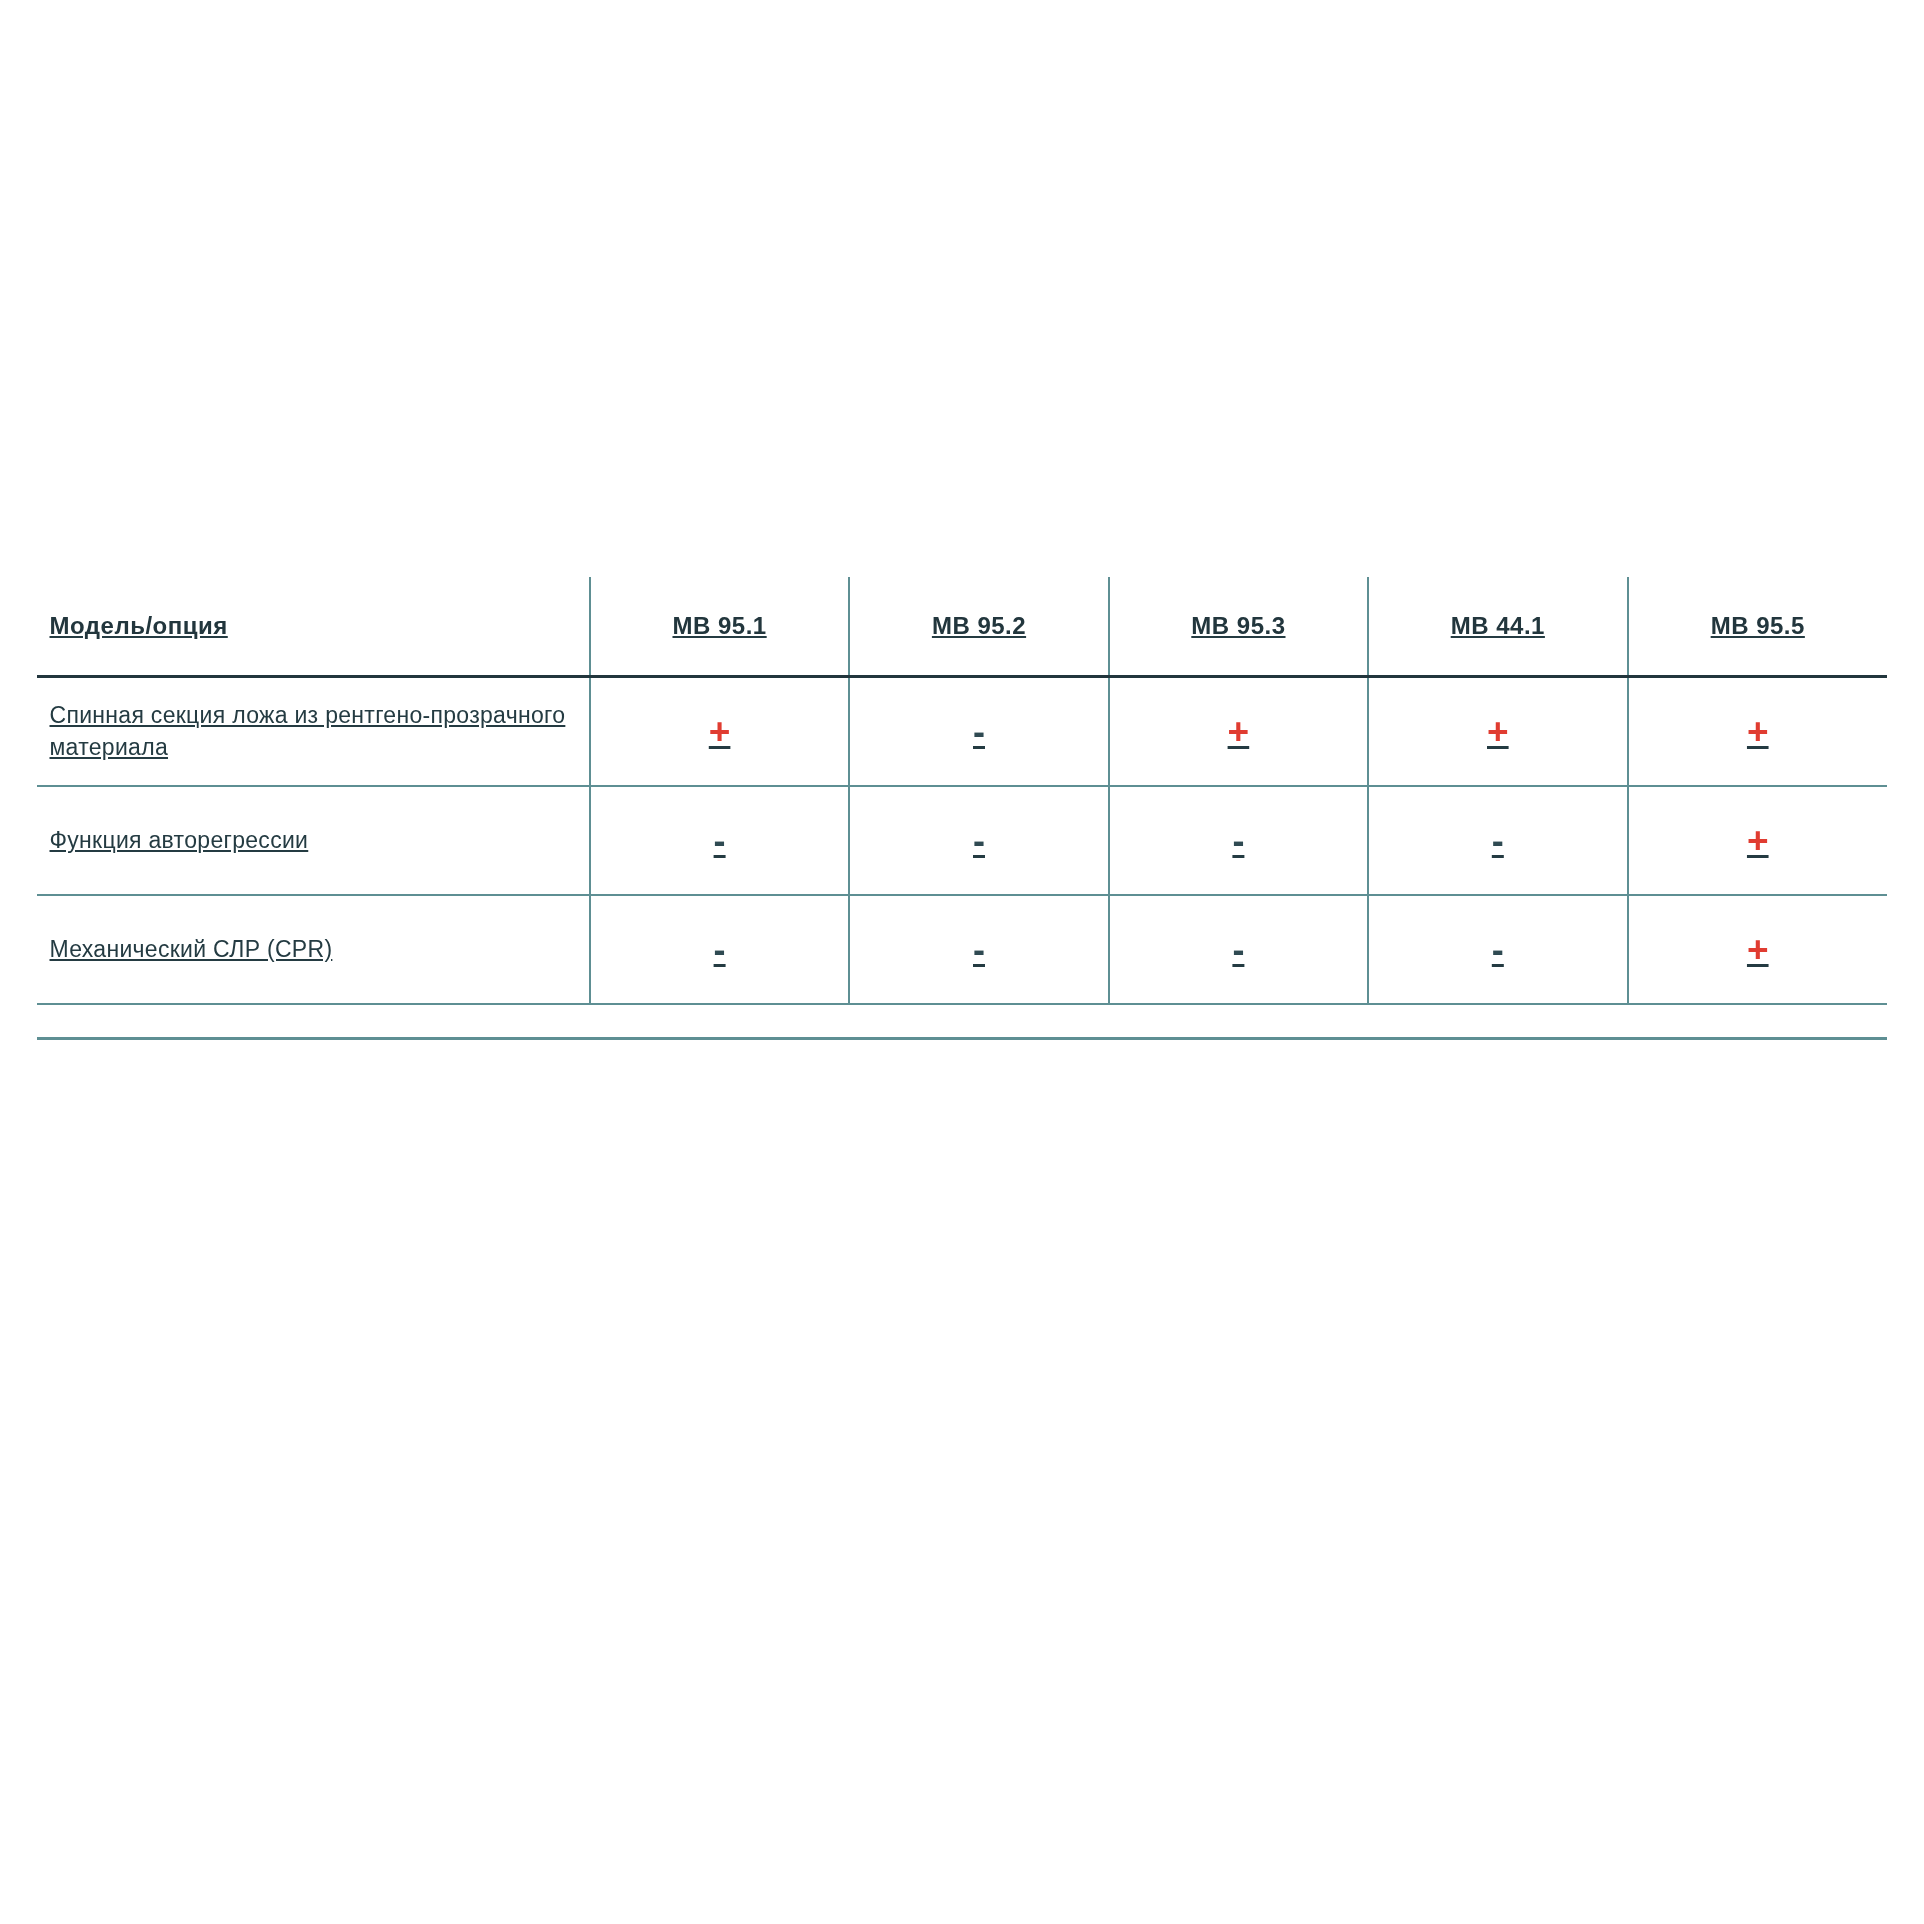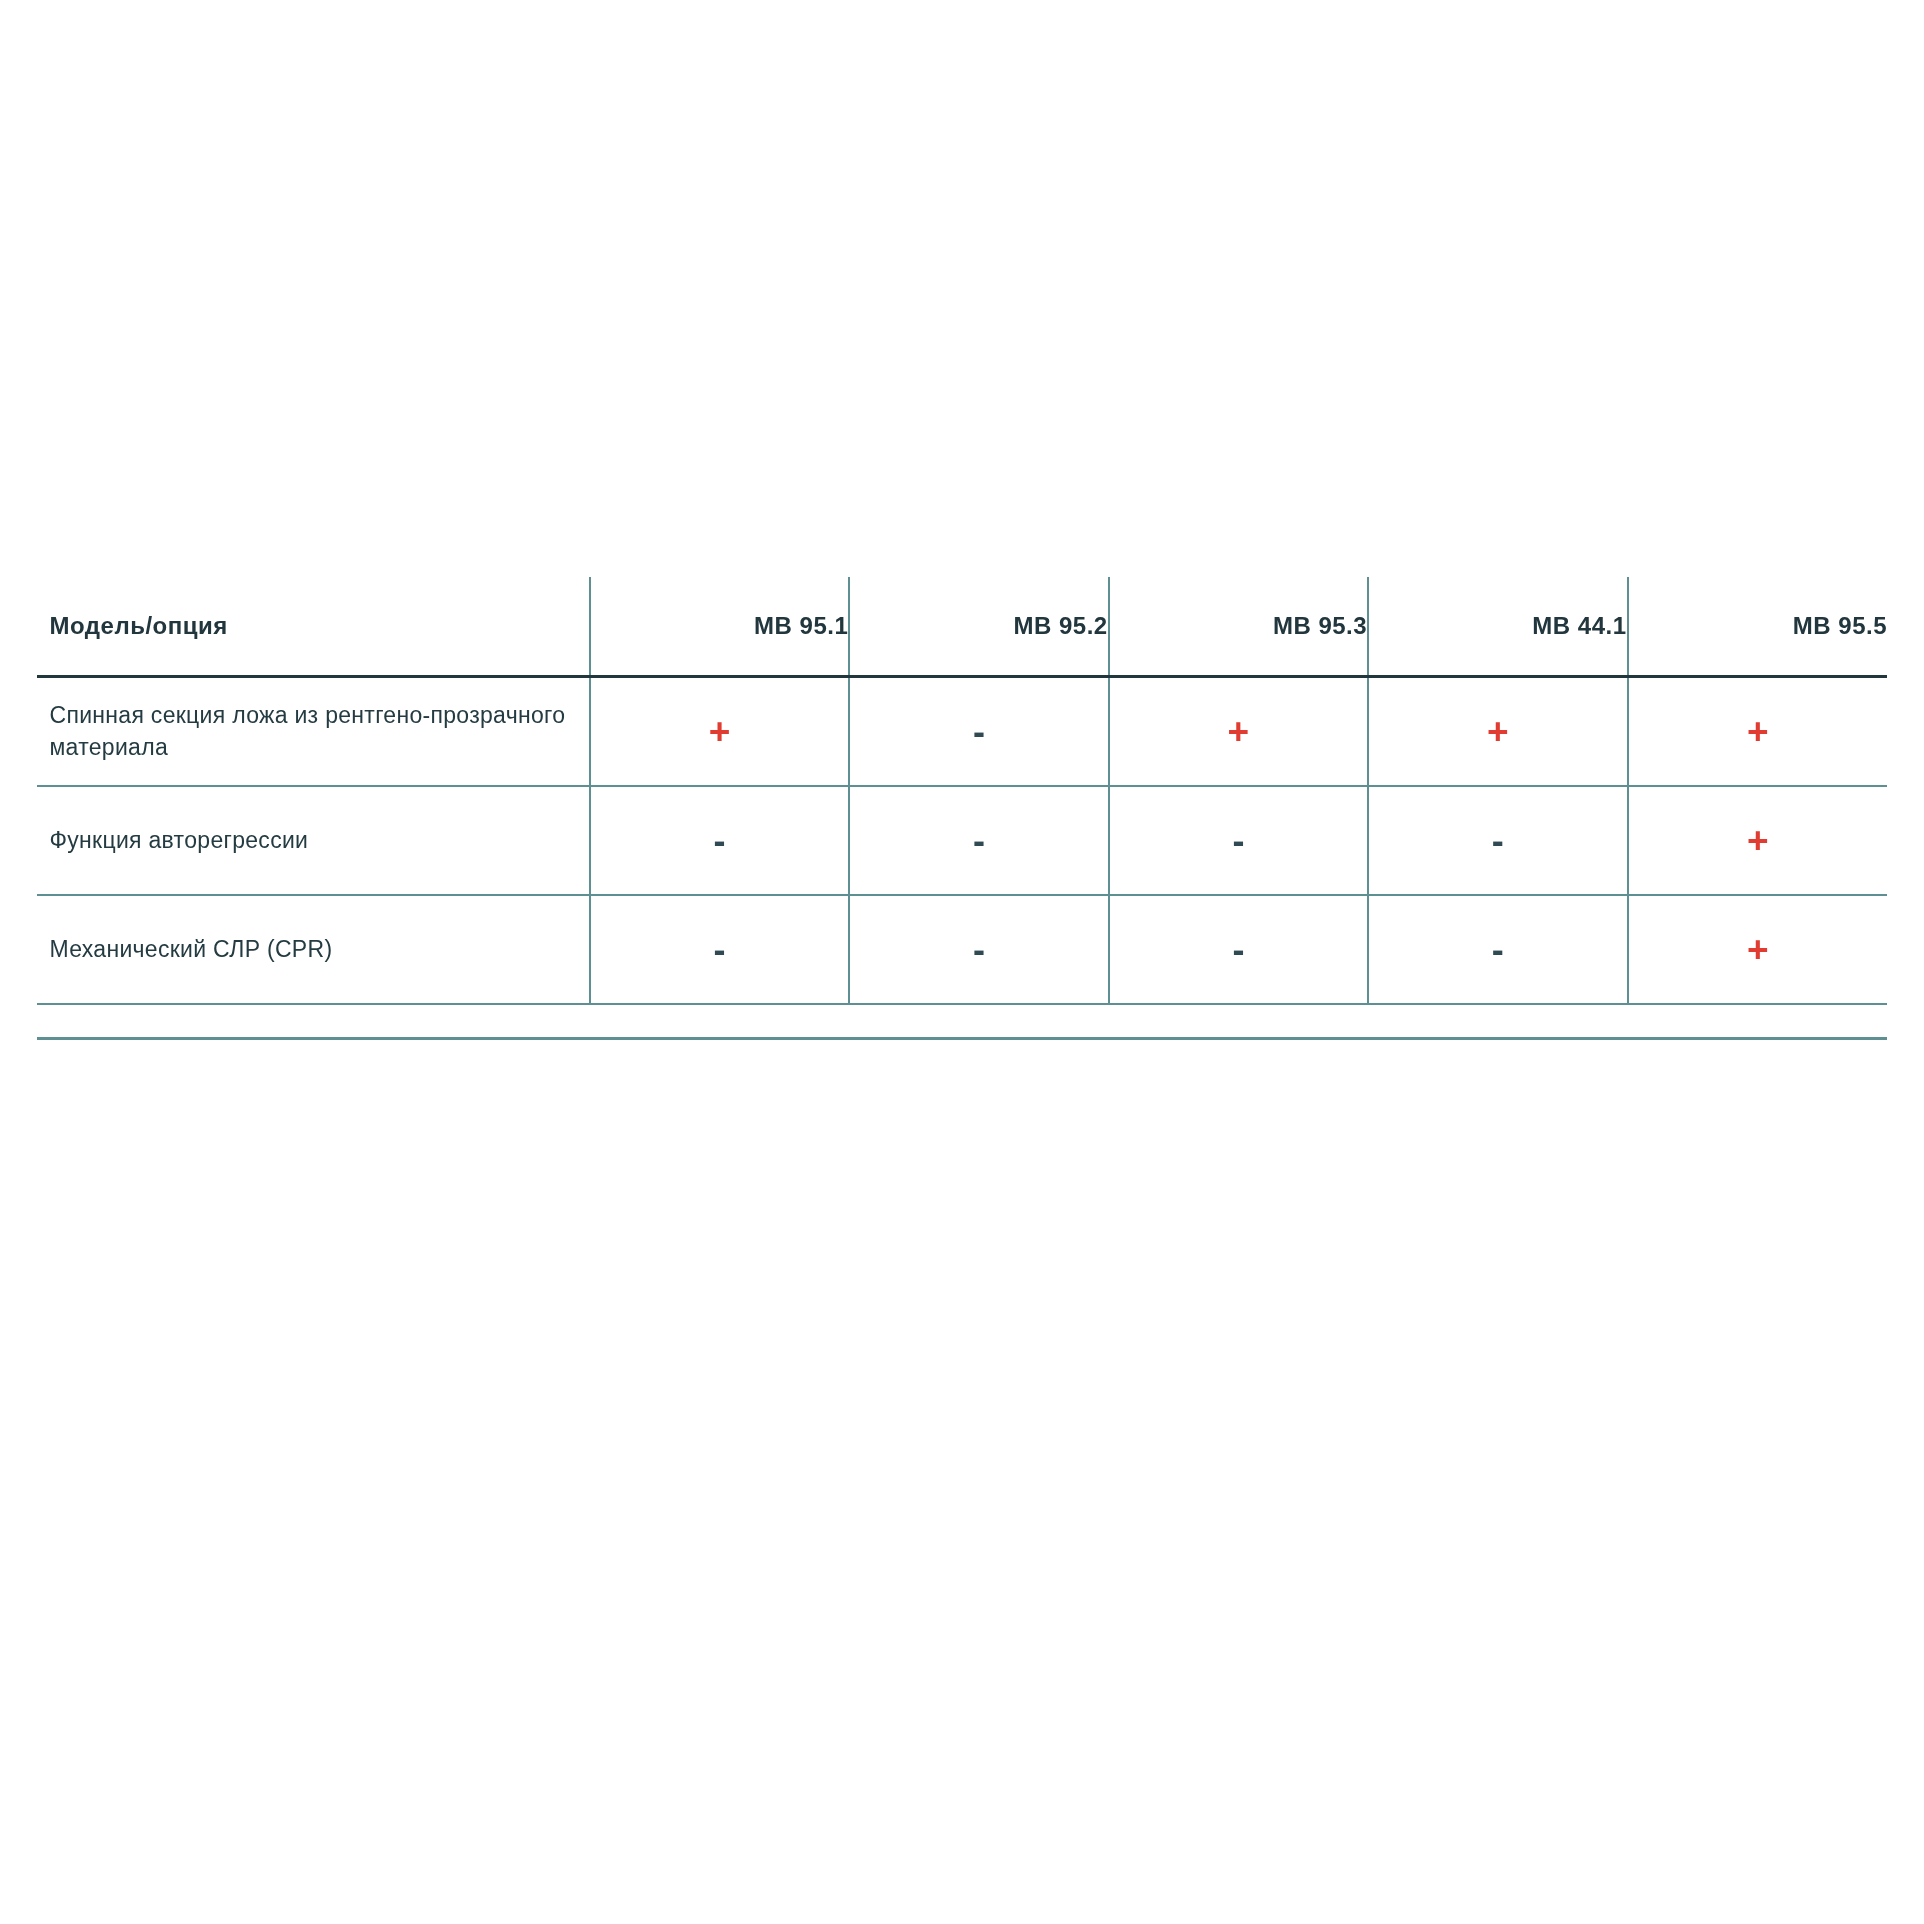--- a/index.html
+++ b/index.html
@@ -22,20 +22,21 @@
   .table-wrap {
     position: absolute;
     left: 37px;
     top: 577px;
     width: 1850px;
   }
   table.spec {
     border-collapse: collapse;
     width: 1850px;
     table-layout: fixed;
+    text-decoration: underline;
   }
   table.spec col.c0 { width: 552px; }
   table.spec col.c1,
   table.spec col.c2,
   table.spec col.c3,
   table.spec col.c4,
   table.spec col.c5 { width: 259px; }
 
   table.spec th, table.spec td {
     padding: 0;
@@ -49,21 +50,21 @@
     font-weight: bold;
     letter-spacing: 0.5px;
     color: #22363d;
     border-bottom: 3.6px solid #22363d;
   }
   thead th.label-head {
     text-align: left;
     padding-left: 12.5px;
   }
   thead th.model-head {
-    text-align: right;
+    text-align: center;
     border-left: 2.7px solid #5e8f93;
   }
 
   tbody td {
     border-bottom: 2.7px solid #5e8f93;
     height: 107px;
   }
   tbody tr:last-child td {
     border-bottom: 2.7px solid #5e8f93;
   }

